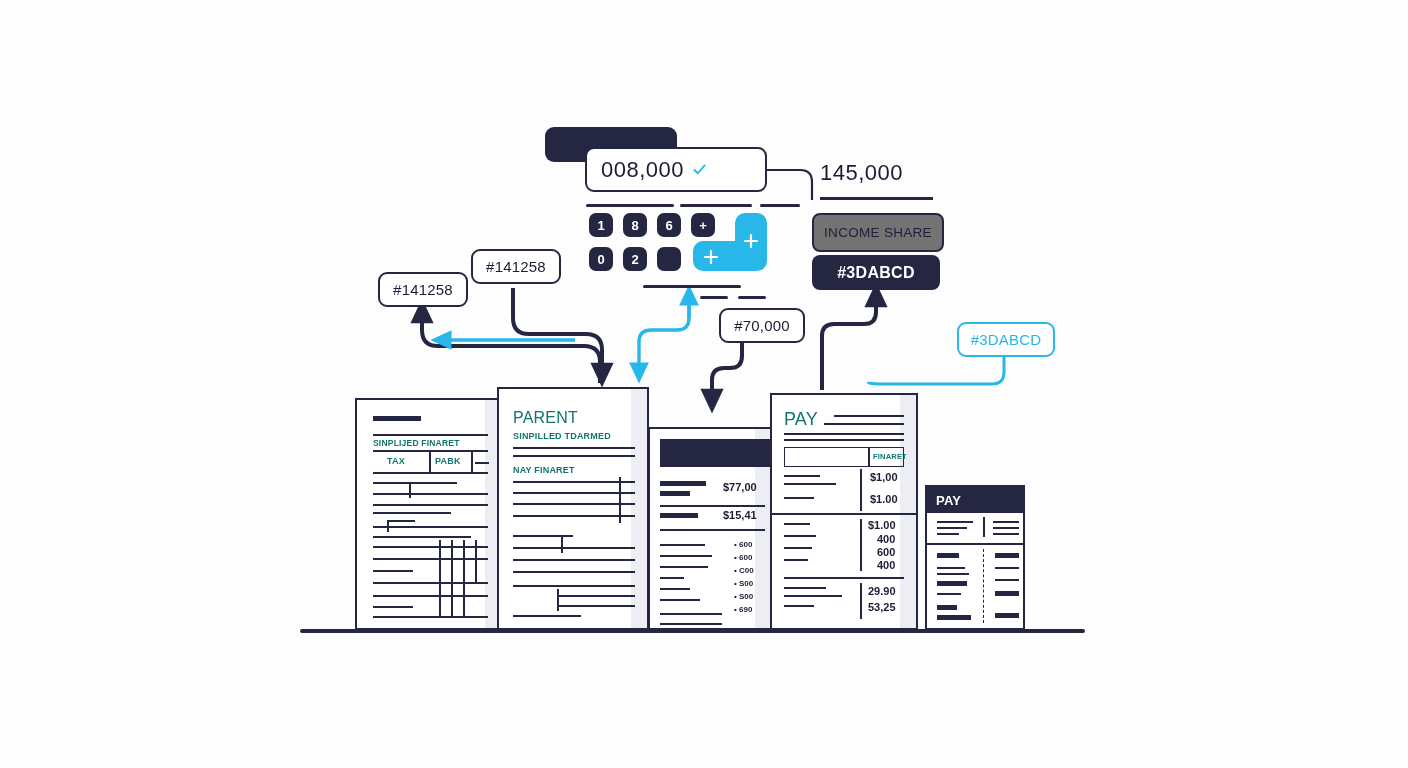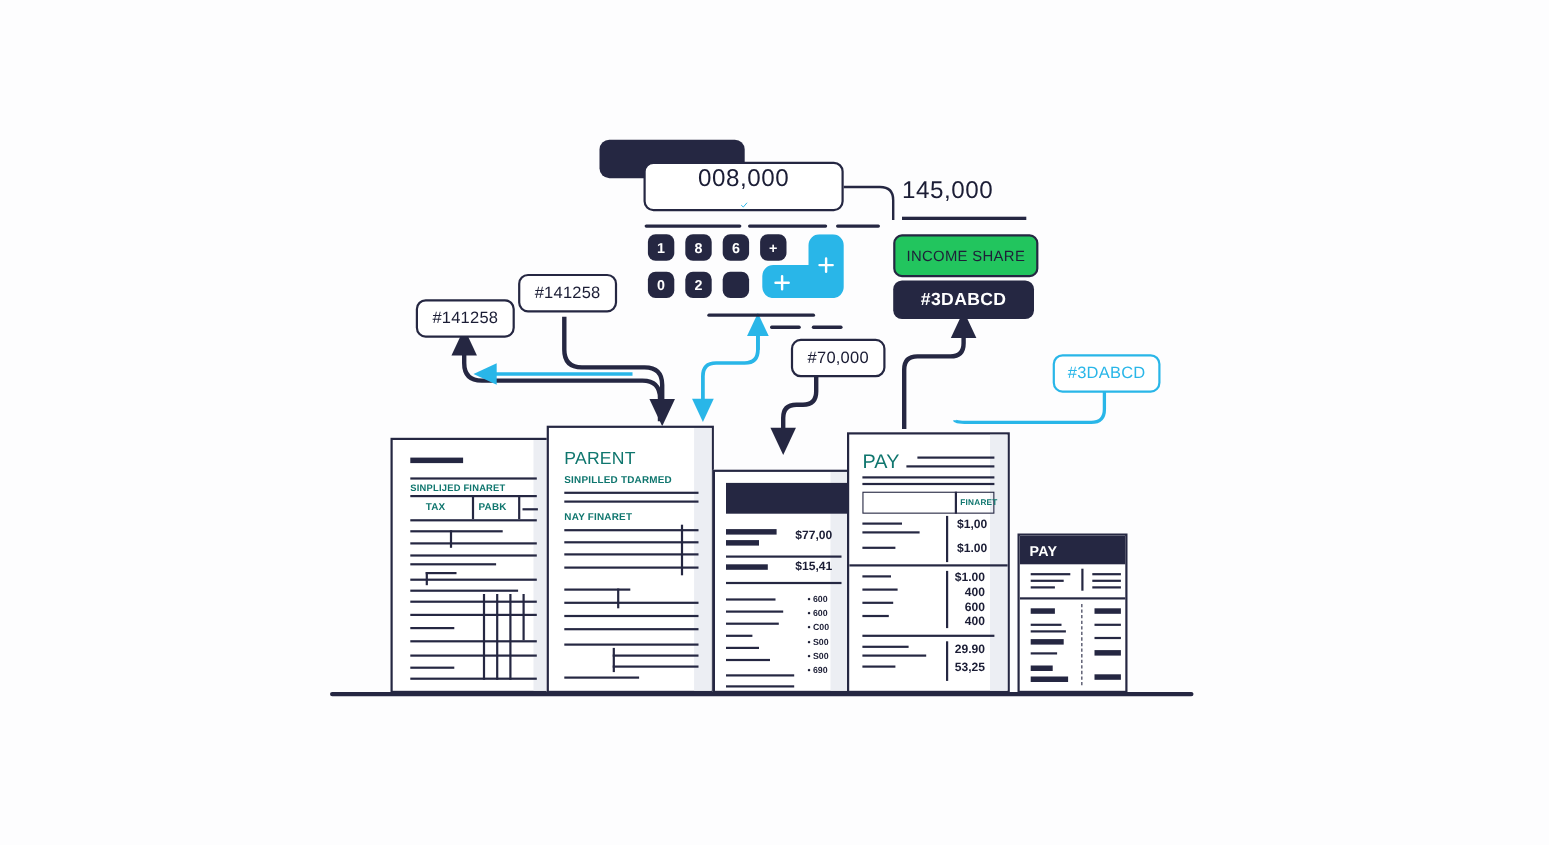--- a/index.html
+++ b/index.html
@@ -25,21 +25,20 @@
   
   #dark-tab {
     left: 545px; top: 127px; width: 132px; height: 35px;
     background: #252742; border-radius: 9px;
   }
   #value-field {
     left: 585px; top: 147px; width: 182px; height: 45px;
     background: #ffffff; border: 2px solid #252742; border-radius: 9px;
     display: flex; align-items: center; gap: 8px; padding: 0 14px;
     box-sizing: border-box;
-    flex-direction: column;
   }
   #value-field .val {
     font-size: 22px; font-weight: 400; letter-spacing: .5px; color: #1b1d35;
   }
   .check-icon { width: 15px; height: 15px; display:block; }
 
   
   .rule { background: #252742; height: 3px; border-radius: 2px; }
   #r1 { left: 586px; top: 204px; width: 88px; }
   #r2 { left: 680px; top: 204px; width: 72px; }
@@ -68,21 +67,21 @@
   #r6 { left: 738px; top: 296px; width: 28px; }
 
   
   #big-number {
     left: 820px; top: 160px; font-size: 22px; font-weight: 400;
     letter-spacing: .5px; color: #1b1d35;
   }
   #big-rule { left: 820px; top: 197px; width: 113px; height: 3px; background:#252742; }
   #income-share {
     left: 812px; top: 213px; width: 128px; height: 35px;
-    border: 2px solid #252742; border-radius: 8px; background: #22c55e;
+    border: 2px solid #252742; border-radius: 8px; background: #737373;
     display: flex; align-items: center; justify-content: center;
     font-size: 13.5px; font-weight: 400; letter-spacing: .3px;
   }
   #code-dark {
     left: 812px; top: 255px; width: 128px; height: 35px;
     background: #252742; border-radius: 8px; color: #ffffff;
     display: flex; align-items: center; justify-content: center;
     font-size: 16px; font-weight: 700; letter-spacing: .3px;
   }
 

